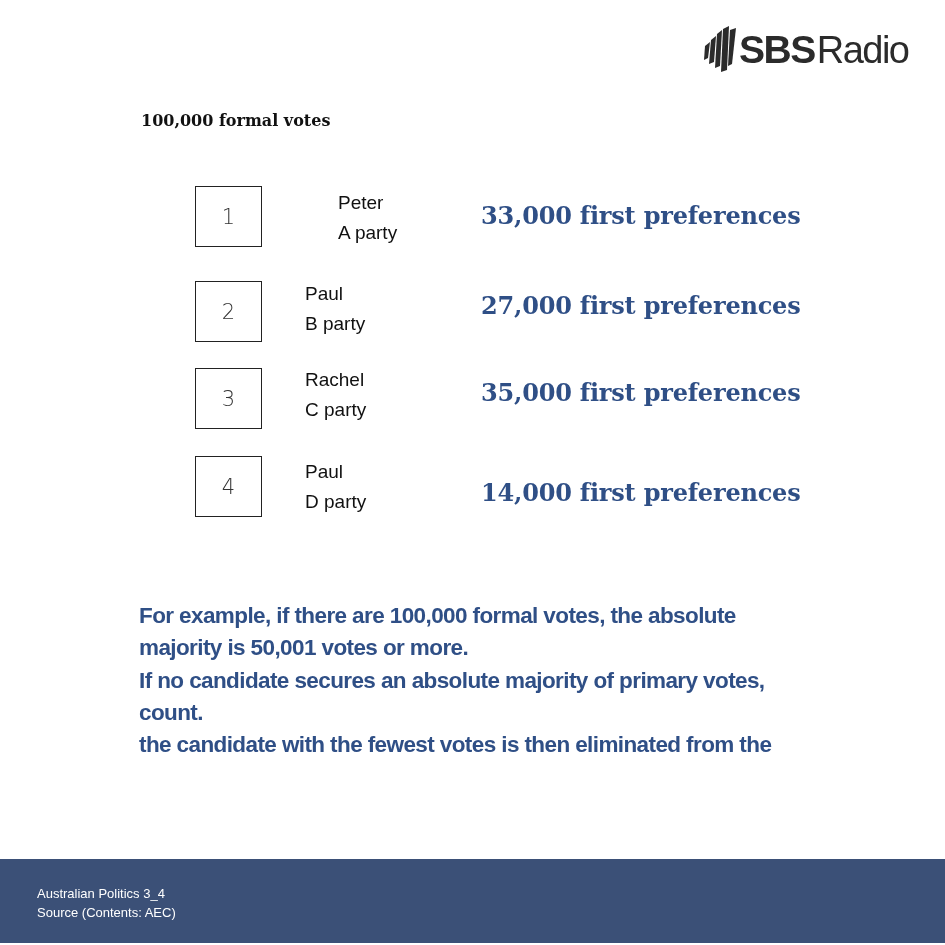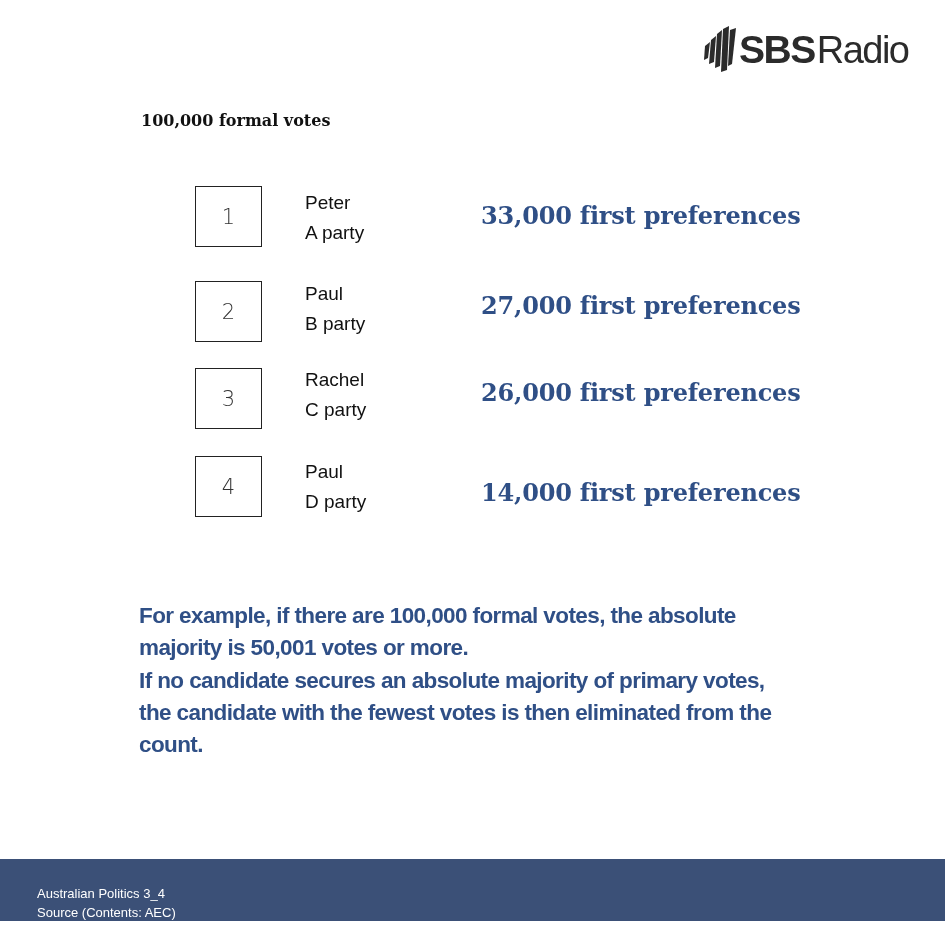--- a/index.html
+++ b/index.html
@@ -36,21 +36,21 @@
     font-family: "DejaVu Serif", serif; font-weight: bold; font-size: 24px; color: #2f4f86;
     white-space: nowrap; letter-spacing: -0.2px;
   }
   .explain {
     position: absolute; left: 139px; top: 600px; width: 720px;
     font-family: "Liberation Sans", sans-serif; font-weight: bold; font-size: 22.5px;
     line-height: 32.3px; color: #2f4f86; letter-spacing: -0.6px;
   }
   .explain div { white-space: nowrap; }
   .footer {
-    position: absolute; left: 0; top: 859px; width: 945px; height: 62px;
+    position: absolute; left: 0; top: 859px; width: 945px; height: 84px;
     background: #3b5077;
   }
   .footer .text {
     position: absolute; left: 37px; top: 25px; color: #ffffff;
     font-family: "Liberation Sans", sans-serif; font-size: 13px; line-height: 19px;
   }
 </style>
 </head>
 <body>
 
@@ -65,21 +65,21 @@
     </g>
   </svg>
   <span class="sbs">SBS</span>
   <span class="radio">Radio</span>
 </div>
 
 <div class="title">100,000 formal votes</div>
 
 <div class="row" style="top:186px;">
   <div class="box">1</div>
-  <div class="cand" style="top:2px;">
+  <div class="cand" style="top:2px;margin-left:33px;">
     <div>Peter</div>
     <div>A party</div>
   </div>
   <div class="prefs" style="top:15px;">33,000 first preferences</div>
 </div>
 
 <div class="row" style="top:281px;">
   <div class="box">2</div>
   <div class="cand" style="top:-2px;">
     <div>Paul</div>
@@ -87,38 +87,38 @@
   </div>
   <div class="prefs" style="top:10px;text-align:right;">27,000 first preferences</div>
 </div>
 
 <div class="row" style="top:368px;">
   <div class="box">3</div>
   <div class="cand" style="top:-3px;">
     <div>Rachel</div>
     <div>C party</div>
   </div>
-  <div class="prefs" style="top:10px;">26,000 first preferences</div>
+  <div class="prefs" style="top:10px;">35,000 first preferences</div>
 </div>
 
 <div class="row" style="top:456px;">
   <div class="box">4</div>
   <div class="cand" style="top:1px;">
     <div>Paul</div>
     <div>D party</div>
   </div>
   <div class="prefs" style="top:22px;">14,000 first preferences</div>
 </div>
 
 <div class="explain">
   <div>For example, if there are 100,000 formal votes, the absolute</div>
   <div>majority is 50,001 votes or more.</div>
   <div>If no candidate secures an absolute majority of primary votes,</div>
+  <div>count.</div>
   <div>the candidate with the fewest votes is then eliminated from the</div>
-  <div>count.</div>
 </div>
 
 <div class="footer">
   <div class="text">
     <div>Australian Politics 3_4</div>
     <div>Source  (Contents: AEC)</div>
   </div>
 </div>
 
 </body></html>

